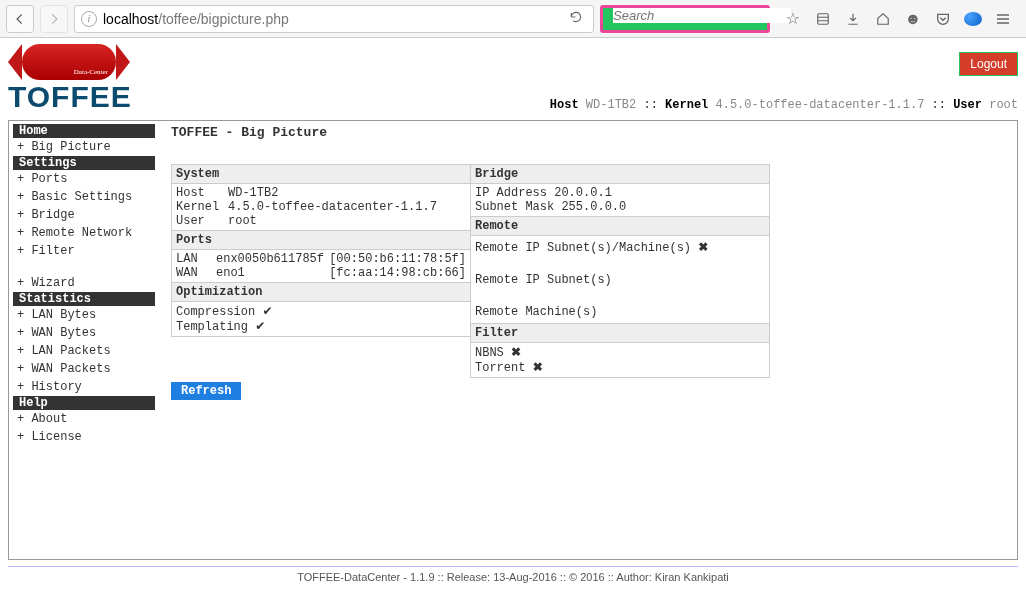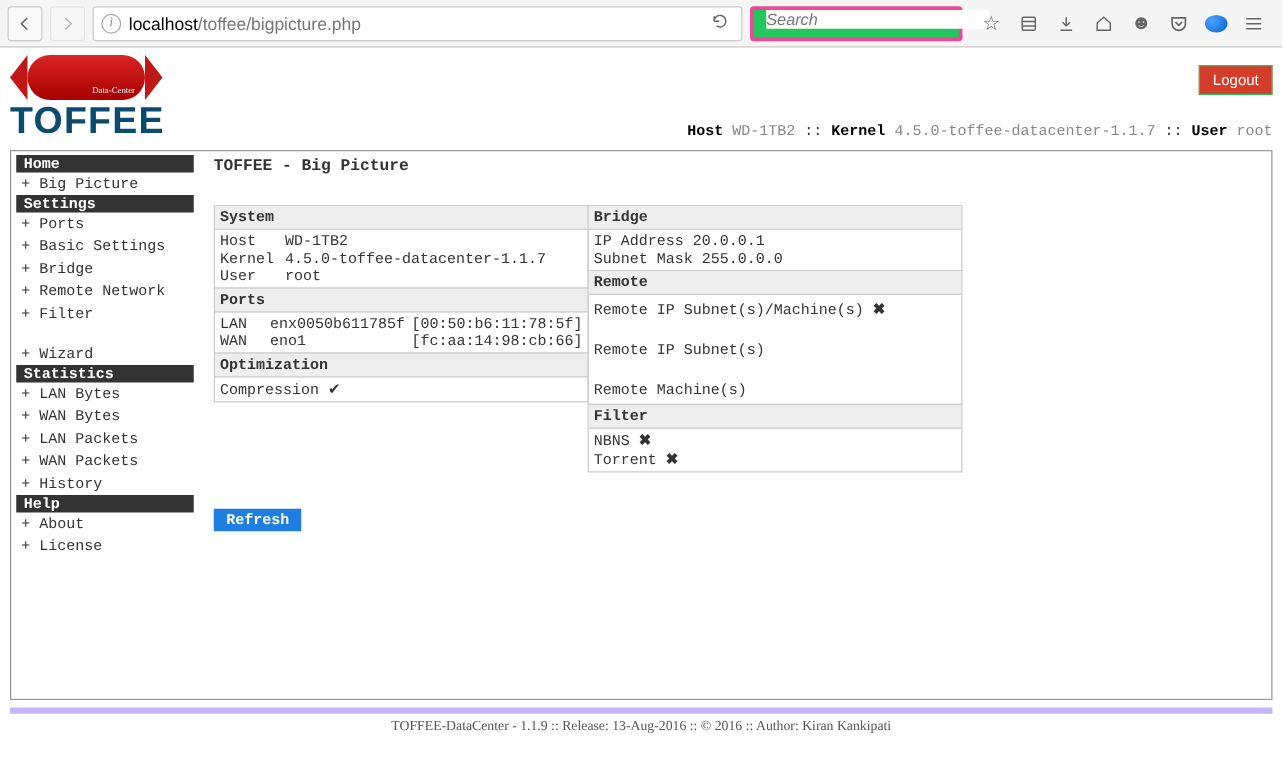--- a/index.html
+++ b/index.html
@@ -54,23 +54,23 @@
   .panel-head{ background:#eee; border-bottom:1px solid #ccc; padding:2px 4px; font-weight:bold;}
   .panel-body{ padding:2px 4px;}
   .kv{ display:flex; }
   .kv .k{ width:52px;}
   .kv .v{ flex:1; color:#333;}
   .ports-row{ display:flex; justify-content:space-between;}
   .ports-row .iface{flex:1;}
   .ports-row .mac{ color:#333;}
   .spaced .line{ padding:2px 0;}
   .spaced .gap{ height:14px;}
-  .refresh{ display:inline-block; background:#1e7fe0; color:#fff; padding:2px 10px; font-weight:bold; margin-top:29px; cursor:pointer;}
-
-  .footer{ text-align:center; font-family:Liberation Serif, serif; font-size:11px; color:#555; border-top:5px solid #c4b5fd; padding:4px 0; margin-top:6px;}
+  .refresh{ display:inline-block; background:#1e7fe0; color:#fff; padding:2px 10px; font-weight:bold; margin-top:4px; cursor:pointer;}
+
+  .footer{ text-align:center; font-family:Liberation Sans, sans-serif; font-size:11px; color:#555; border-top:1px solid #c4b5fd; padding:4px 0; margin-top:6px;}
 
   .check{ font-family:Arial;}
   .cross{ font-family:Arial; font-weight:bold;}
 </style>
 </head>
 <body>
 
 <div class="browser-bar">
   <div class="bb-btn">
     <svg width="14" height="14" viewBox="0 0 24 24">
@@ -214,20 +214,21 @@
                   <span style="width:40px">WAN</span>
                   <span class="iface">eno1</span>
                   <span class="mac">[fc:aa:14:98:cb:66]</span>
                 </div>
             </div>
           </div>
           <div class="panel">
             <div class="panel-head">Optimization</div>
             <div class="panel-body">
               <div><span>Compression</span> <span class="check">✔</span></div>
+              <div><span>Templating</span> <span class="check">✔</span></div>
             </div>
           </div>
         </div>
 
         <div class="col" style="margin-left:-1px;">
           <div class="panel">
             <div class="panel-head">Bridge</div>
             <div class="panel-body">
               <div><span>IP Address</span> <span>20.0.0.1</span></div>
               <div><span>Subnet Mask</span> <span>255.0.0.0</span></div>

